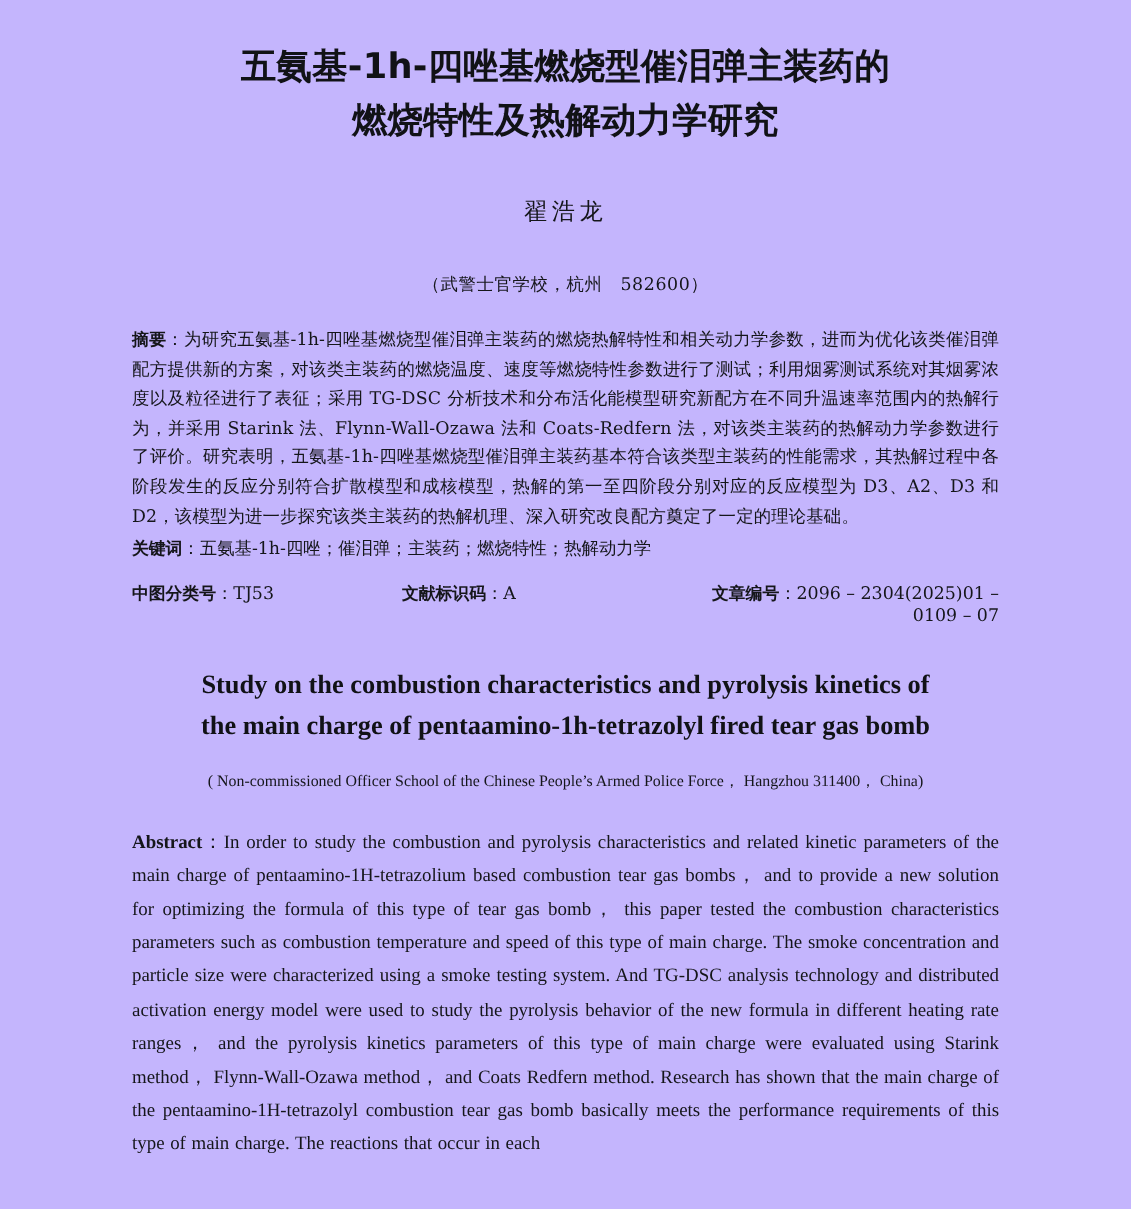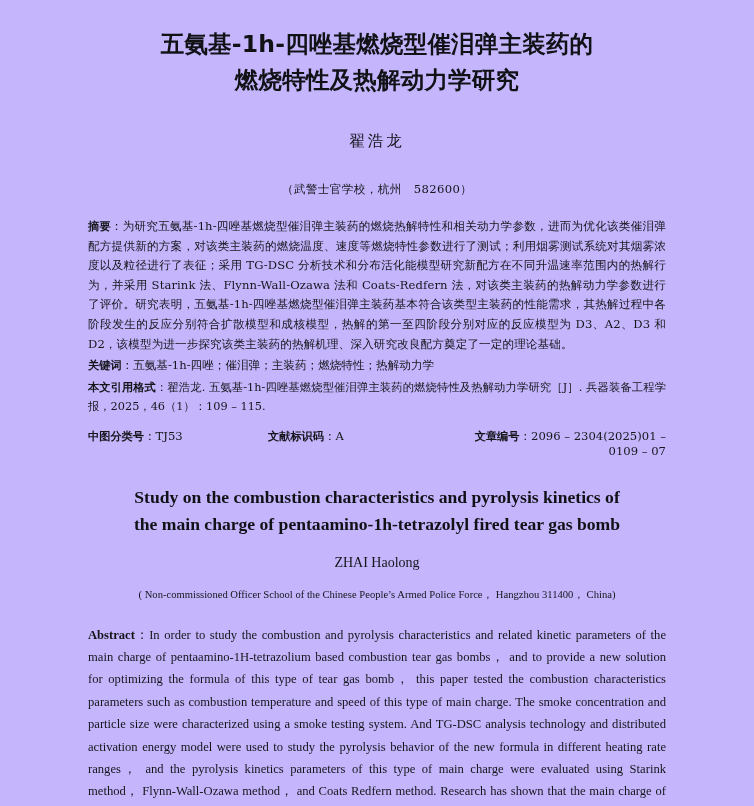--- a/index.html
+++ b/index.html
@@ -177,33 +177,31 @@
   </h1>
 
   <p class="cn-author">翟浩龙</p>
   <p class="cn-affil">（武警士官学校，杭州　582600）</p>
 
   <div class="cn-block">
     <p class="cn-para"><span class="lbl">摘要</span><span>：为研究五氨基-1h-四唑基燃烧型催泪弹主装药的燃烧热解特性和相关动力学参数，进而为优化该类催泪弹配方提供新的方案，对该类主装药的燃烧温度、速度等燃烧特性参数进行了测试；利用烟雾测试系统对其烟雾浓度以及粒径进行了表征；采用 TG-DSC 分析技术和分布活化能模型研究新配方在不同升温速率范围内的热解行为，并采用 Starink 法、Flynn-Wall-Ozawa 法和 Coats-Redfern 法，对该类主装药的热解动力学参数进行了评价。研究表明，五氨基-1h-四唑基燃烧型催泪弹主装药基本符合该类型主装药的性能需求，其热解过程中各阶段发生的反应分别符合扩散模型和成核模型，热解的第一至四阶段分别对应的反应模型为 D3、A2、D3 和 D2，该模型为进一步探究该类主装药的热解机理、深入研究改良配方奠定了一定的理论基础。</span></p>
 
     <p class="cn-kw"><span class="lbl">关键词</span><span>：五氨基-1h-四唑；催泪弹；主装药；燃烧特性；热解动力学</span></p>
 
-    <p class="cite"><span class="lbl">本文引用格式</span><span>：翟浩龙. 五氨基-1h-四唑基燃烧型催泪弹主装药的燃烧特性及热解动力学研究［J］. 兵器装备工程学报，2025，46（1）：109 – 115.</span></p>
 
   </div>
 
   <div class="class-row">
     <div class="c1"><span class="lbl">中图分类号</span><span>：TJ53</span></div>
     <div class="c2"><span class="lbl">文献标识码</span><span>：A</span></div>
     <div class="c3"><span class="lbl">文章编号</span><span>：2096 – 2304(2025)01 – 0109 – 07</span></div>
   </div>
 
   <h2 class="en-title">
     <span class="ln">Study on the combustion characteristics and pyrolysis kinetics of</span>
     <span class="ln">the main charge of pentaamino-1h-tetrazolyl fired tear gas bomb</span>
   </h2>
 
-  <p class="en-author">ZHAI Haolong</p>
   <p class="en-affil">( Non-commissioned Officer School of the Chinese People’s Armed Police Force， Hangzhou 311400， China)</p>
 
   <p class="en-abs"><span class="lbl-en">Abstract</span><span>：In order to study the combustion and pyrolysis characteristics and related kinetic parameters of the main charge of pentaamino-1H-tetrazolium based combustion tear gas bombs， and to provide a new solution for optimizing the formula of this type of tear gas bomb， this paper tested the combustion characteristics parameters such as combustion temperature and speed of this type of main charge. The smoke concentration and particle size were characterized using a smoke testing system. And TG-DSC analysis technology and distributed activation energy model were used to study the pyrolysis behavior of the new formula in different heating rate ranges， and the pyrolysis kinetics parameters of this type of main charge were evaluated using Starink method， Flynn-Wall-Ozawa method， and Coats Redfern method. Research has shown that the main charge of the pentaamino-1H-tetrazolyl combustion tear gas bomb basically meets the performance requirements of this type of main charge. The reactions that occur in each</span></p>
 
 </div>
 
 </body></html>

